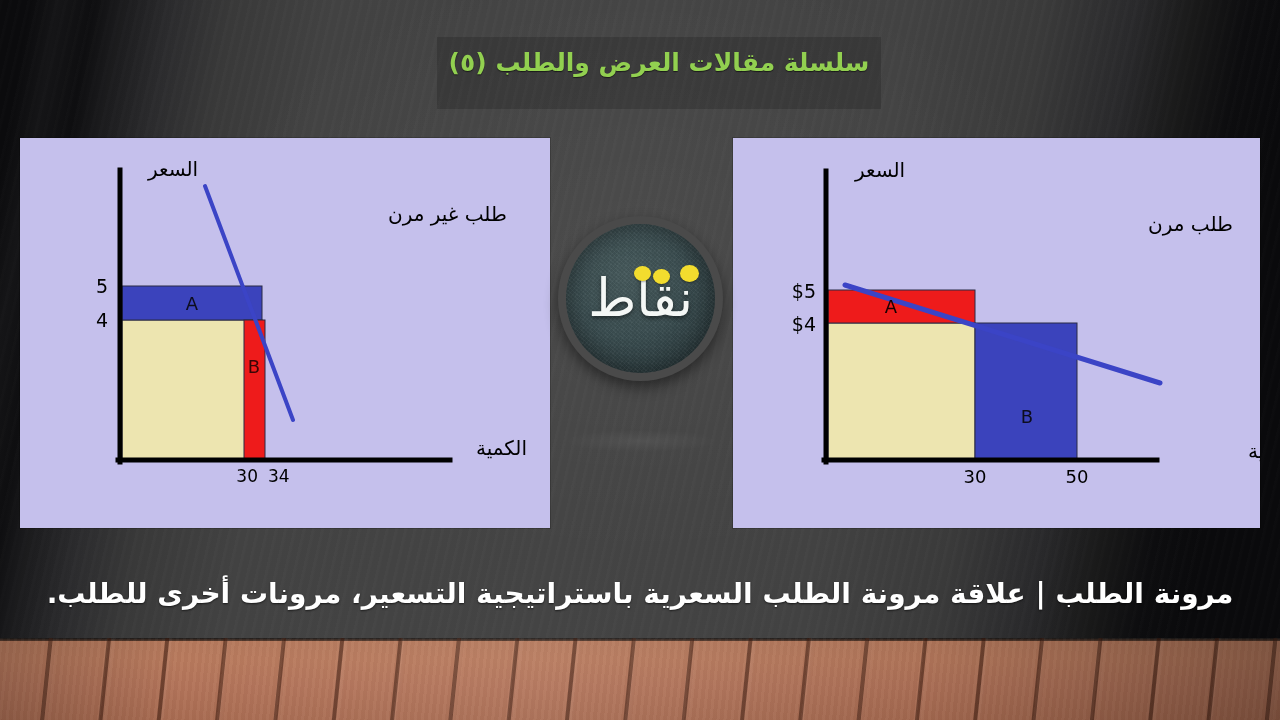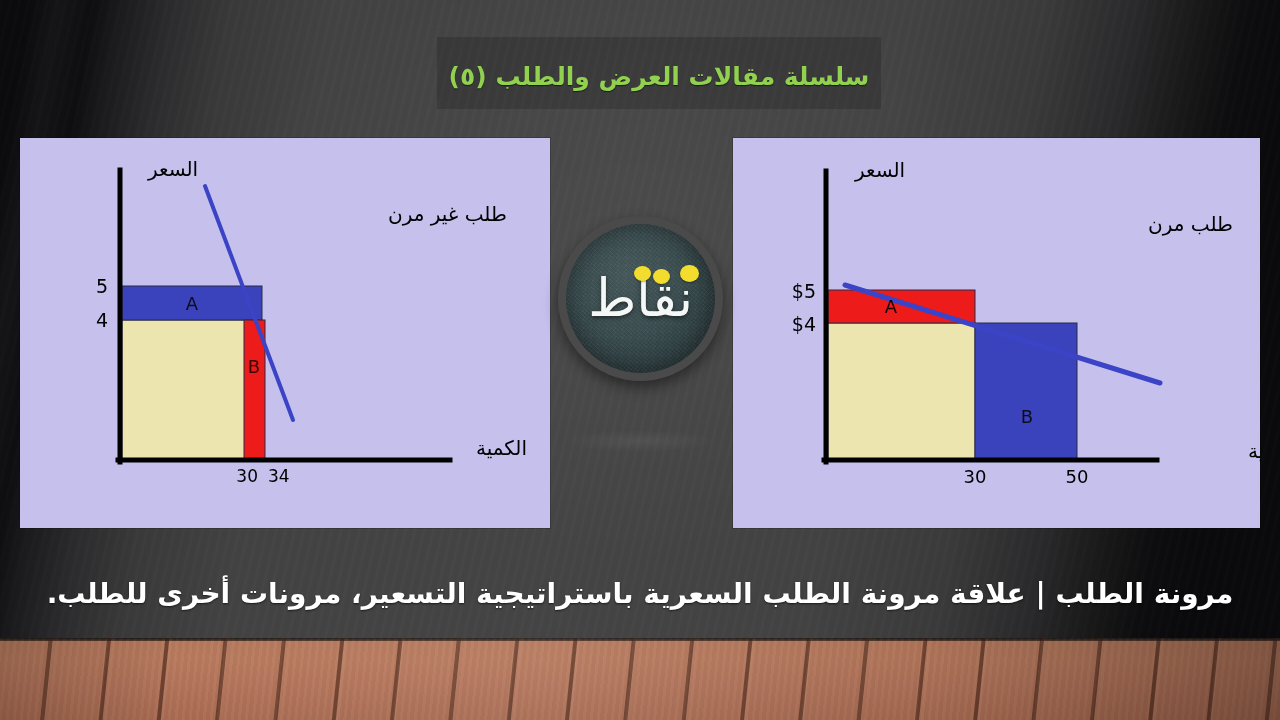--- a/index.html
+++ b/index.html
@@ -63,21 +63,20 @@
     left: 437px; top: 48px;
     width: 444px;
     text-align: center;
     direction: rtl;
     color: #92d050;
     font-size: 25px;
     font-weight: bold;
     font-family: "DejaVu Sans", sans-serif;
     letter-spacing: 0px;
     text-shadow: 0 1px 1px rgba(0,0,0,0.55);
-    margin-top: 14px;
   }
 
   
   .panel {
     position: absolute;
     background: #c5c0ec;
     top: 138px;
     height: 390px;
     box-shadow: 0 0 0 1px rgba(0,0,0,0.18);
   }

